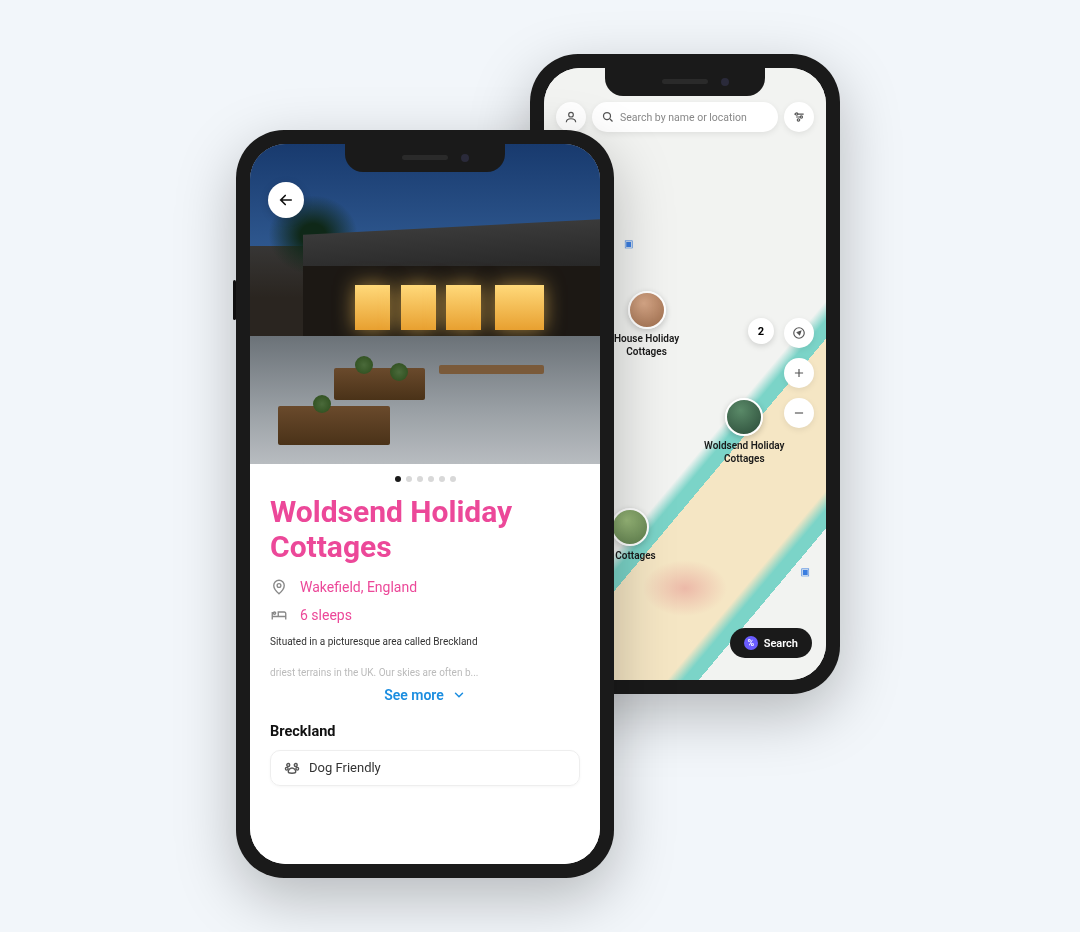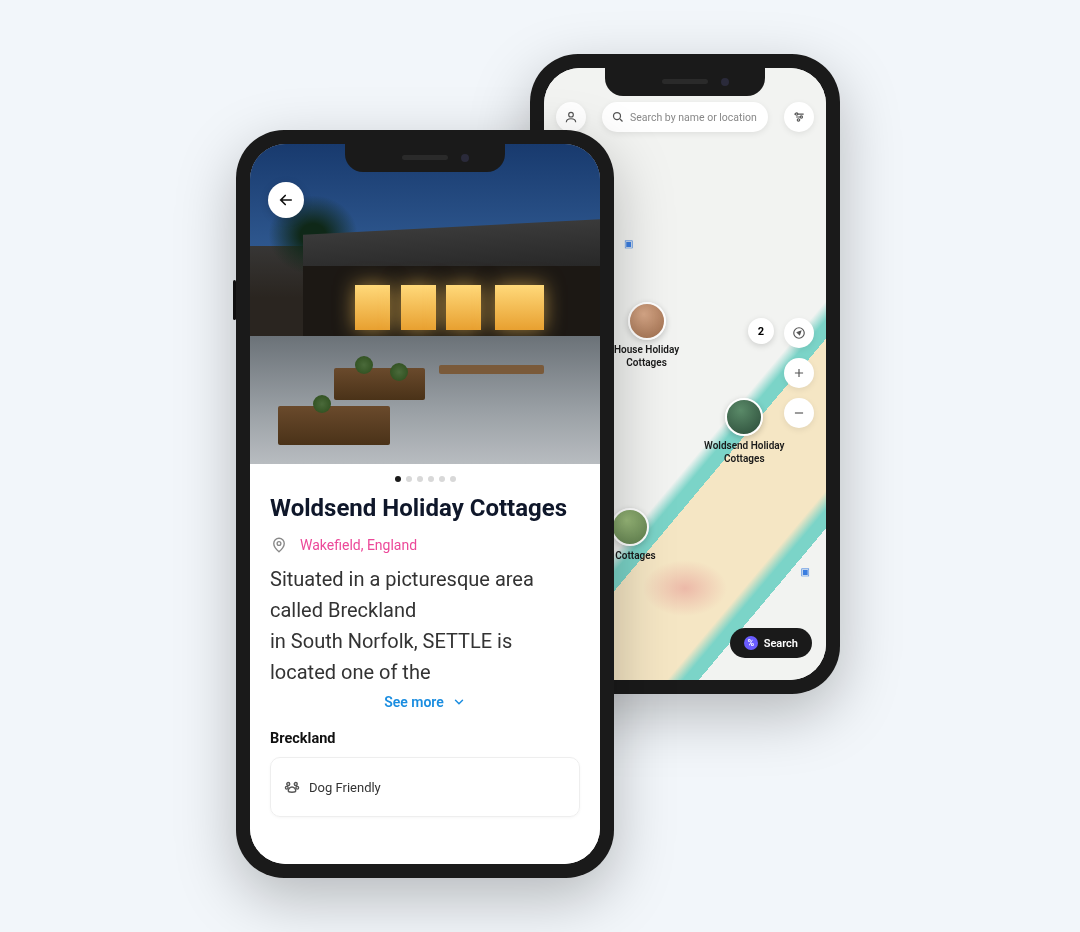--- a/index.html
+++ b/index.html
@@ -89,21 +89,21 @@
       #f2f3f1 84%),
     repeating-linear-gradient(40deg, rgba(0,0,0,0.02) 0 2px, transparent 2px 40px),
     repeating-linear-gradient(-50deg, rgba(0,0,0,0.02) 0 2px, transparent 2px 50px);
 }
 .map-top {
   position: absolute;
   top: 34px;
   left: 12px;
   right: 12px;
   display: flex;
-  gap: 16px;
+  gap: 6px;
   align-items: center;
 }
 .circ-btn {
   width: 30px;
   height: 30px;
   background: #fff;
   border-radius: 50%;
   display: flex;
   align-items: center;
   justify-content: center;
@@ -302,42 +302,42 @@
 .pager span {
   width: 6px;
   height: 6px;
   background: #d8d8d8;
   border-radius: 50%;
 }
 .pager span.active {
   background: #1a1a1a;
 }
 .title {
-  font-size: 24px;
+  font-size: 30px;
   font-weight: 700;
-  color: #0f172a;
+  color: #ec4899;
   margin-bottom: 14px;
 }
 .meta-row {
   display: flex;
   align-items: center;
   gap: 12px;
   margin-bottom: 10px;
   font-size: 14px;
   color: #ec4899;
 }
 .meta-row svg { flex-shrink: 0; }
 .section-h {
   font-size: 14.5px;
   font-weight: 700;
   color: #111;
   margin: 20px 0 10px;
 }
 .desc {
-  font-size: 20px;
+  font-size: 10px;
   line-height: 1.55;
   color: #333;
 }
 .desc .fade {
   color: #bbb;
 }
 .see-more {
   display: flex;
   justify-content: center;
   align-items: center;
@@ -349,21 +349,21 @@
 }
 .chips {
   display: flex;
   gap: 10px;
   margin-top: 10px;
 }
 .chip {
   flex: 1;
   border: 1px solid #eee;
   border-radius: 10px;
-  padding: 20px 12px;
+  padding: 8px 12px;
   display: flex;
   align-items: center;
   gap: 8px;
   font-size: 13px;
   color: #333;
   box-shadow: 0 1px 3px rgba(0,0,0,0.04);
 }
 </style>
 </head>
 <body>
@@ -394,21 +394,21 @@
         <svg width="14" height="14" viewBox="0 0 24 24" fill="none" stroke="#555" stroke-width="2">
             <path d="M4 7h16M7 12h10M10 17h4"></path>
             <circle cx="8" cy="7" r="2" fill="#fff"></circle>
             <circle cx="16" cy="12" r="2" fill="#fff"></circle>
             <circle cx="11" cy="17" r="2" fill="#fff"></circle>
           </svg>
       </div>
     </div>
 
 
-    <div class="map-pin" style="top:234px; left:70px">
+    <div class="map-pin" style="top:223px; left:70px">
       <div class="avatar" style="background: radial-gradient(circle at 40% 30%, #d8a888, #9a6a4a)"></div>
       <div class="label">
         <span>House Holiday</span><br>
         <span>Cottages</span>
       </div>
     </div>
 
     <div class="cluster-badge" style="top:250px; left:204px">
       <span>2</span>
     </div>
@@ -495,24 +495,31 @@
       <h1 class="title">Woldsend Holiday Cottages</h1>
 
       <div class="meta-row">
         <svg width="18" height="18" viewBox="0 0 24 24" fill="none" stroke="#888" stroke-width="1.8">
             <path d="M12 21s-7-6-7-11a7 7 0 0114 0c0 5-7 11-7 11z"></path>
             <circle cx="12" cy="10" r="2.5"></circle>
           </svg>
         <span>Wakefield, England</span>
       </div>
 
+      <div class="meta-row">
+        <svg width="18" height="18" viewBox="0 0 24 24" fill="none" stroke="#888" stroke-width="1.8">
+            <path d="M3 18V8m0 6h18v4M21 14V10a2 2 0 00-2-2h-8v6M6 11a1.5 1.5 0 100-3 1.5 1.5 0 000 3z"></path>
+          </svg>
+        <span>6 sleeps</span>
+      </div>
 
       <div class="desc">
         <span>Situated in a picturesque area called Breckland</span><br>
-        <span>in South Norfolk, SETTLE is located one of the</span><br>
+        <br>
+        <span class="fade">driest terrains in the UK. Our skies are often b...</span>
       </div>
       <div class="see-more">
         <span>See more</span>
         <svg width="14" height="14" viewBox="0 0 24 24" fill="none" stroke="#1a8de0" stroke-width="2.5" stroke-linecap="round">
             <path d="M6 9l6 6 6-6"></path>
           </svg>
       </div>
 
       <div class="section-h">Breckland</div>
       <div class="chips">

